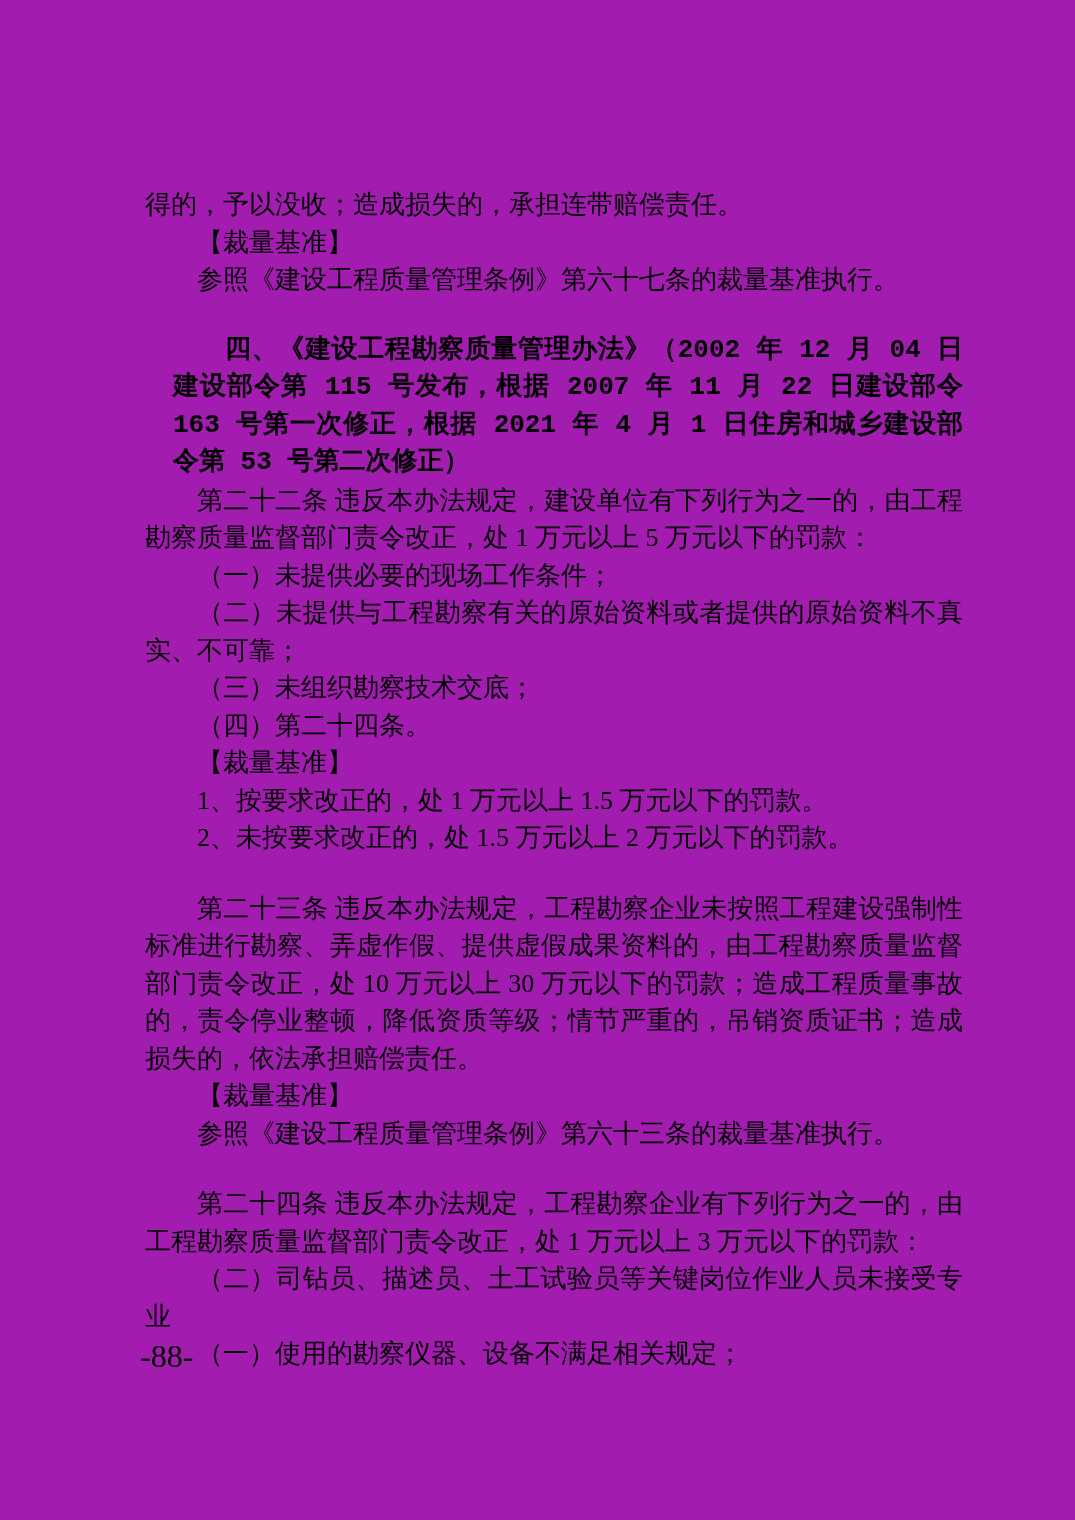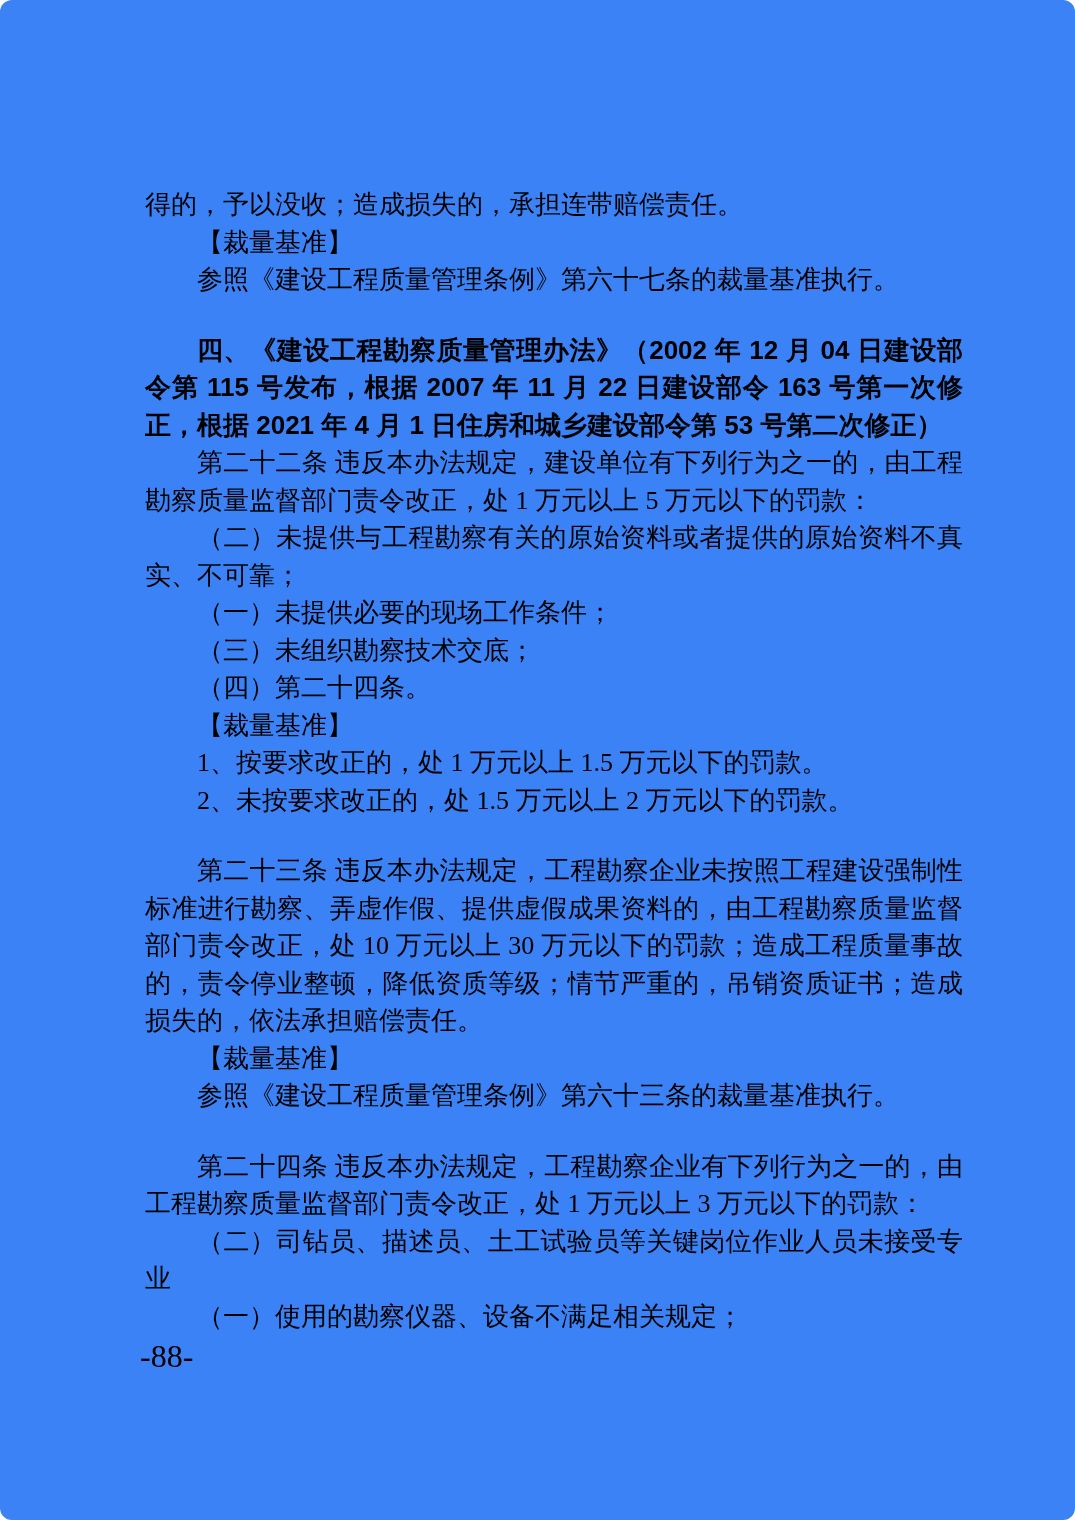--- a/index.html
+++ b/index.html
@@ -4,48 +4,48 @@
 <style>
   html, body {
     margin: 0;
     padding: 0;
     background: #ffffff;
   }
   .page {
     position: relative;
     width: 1075px;
     height: 1520px;
-    background: #3b82f6;
+    background: #a21caf;
     color: #000000;
     font-family: "Liberation Serif", "DejaVu Serif", serif;
     overflow: hidden;
-    border-radius: 12px;
   }
   .content {
     position: absolute;
     left: 145px;
     top: 186px;
     width: 818px;
   }
   .para {
     margin: 0;
     font-size: 26px;
     line-height: 37.5px;
     text-align: justify;
     text-indent: 2em;
     letter-spacing: 0;
     word-break: break-all;
   }
   .para.no-indent {
     text-indent: 0;
   }
   .para.heading {
-    font-family: Liberation Sans, sans-serif;
+    font-family: Liberation Mono, monospace;
     font-weight: bold;
     font-size: 26px;
+    margin-left: 28px;
   }
   .gap {
     margin-top: 33px;
   }
   .page-number {
     position: absolute;
     left: 140px;
     top: 1341px;
     font-size: 32px;
     line-height: 30px;
@@ -55,22 +55,22 @@
 </head>
 <body>
 
 <div class="page">
   <div class="content">
     <p class="para no-indent">得的，予以没收；造成损失的，承担连带赔偿责任。</p>
     <p class="para">【裁量基准】</p>
     <p class="para">参照《建设工程质量管理条例》第六十七条的裁量基准执行。</p>
     <p class="para heading gap">四、《建设工程勘察质量管理办法》（2002 年 12 月 04 日建设部令第 115 号发布，根据 2007 年 11 月 22 日建设部令 163 号第一次修正，根据 2021 年 4 月 1 日住房和城乡建设部令第 53 号第二次修正）</p>
     <p class="para">第二十二条 违反本办法规定，建设单位有下列行为之一的，由工程勘察质量监督部门责令改正，处 1 万元以上 5 万元以下的罚款：</p>
+    <p class="para">（一）未提供必要的现场工作条件；</p>
     <p class="para">（二）未提供与工程勘察有关的原始资料或者提供的原始资料不真实、不可靠；</p>
-    <p class="para">（一）未提供必要的现场工作条件；</p>
     <p class="para">（三）未组织勘察技术交底；</p>
     <p class="para">（四）第二十四条。</p>
     <p class="para">【裁量基准】</p>
     <p class="para">1、按要求改正的，处 1 万元以上 1.5 万元以下的罚款。</p>
     <p class="para">2、未按要求改正的，处 1.5 万元以上 2 万元以下的罚款。</p>
     <p class="para gap">第二十三条 违反本办法规定，工程勘察企业未按照工程建设强制性标准进行勘察、弄虚作假、提供虚假成果资料的，由工程勘察质量监督部门责令改正，处 10 万元以上 30 万元以下的罚款；造成工程质量事故的，责令停业整顿，降低资质等级；情节严重的，吊销资质证书；造成损失的，依法承担赔偿责任。</p>
     <p class="para">【裁量基准】</p>
     <p class="para">参照《建设工程质量管理条例》第六十三条的裁量基准执行。</p>
     <p class="para gap">第二十四条 违反本办法规定，工程勘察企业有下列行为之一的，由工程勘察质量监督部门责令改正，处 1 万元以上 3 万元以下的罚款：</p>
     <p class="para">（二）司钻员、描述员、土工试验员等关键岗位作业人员未接受专业</p>

